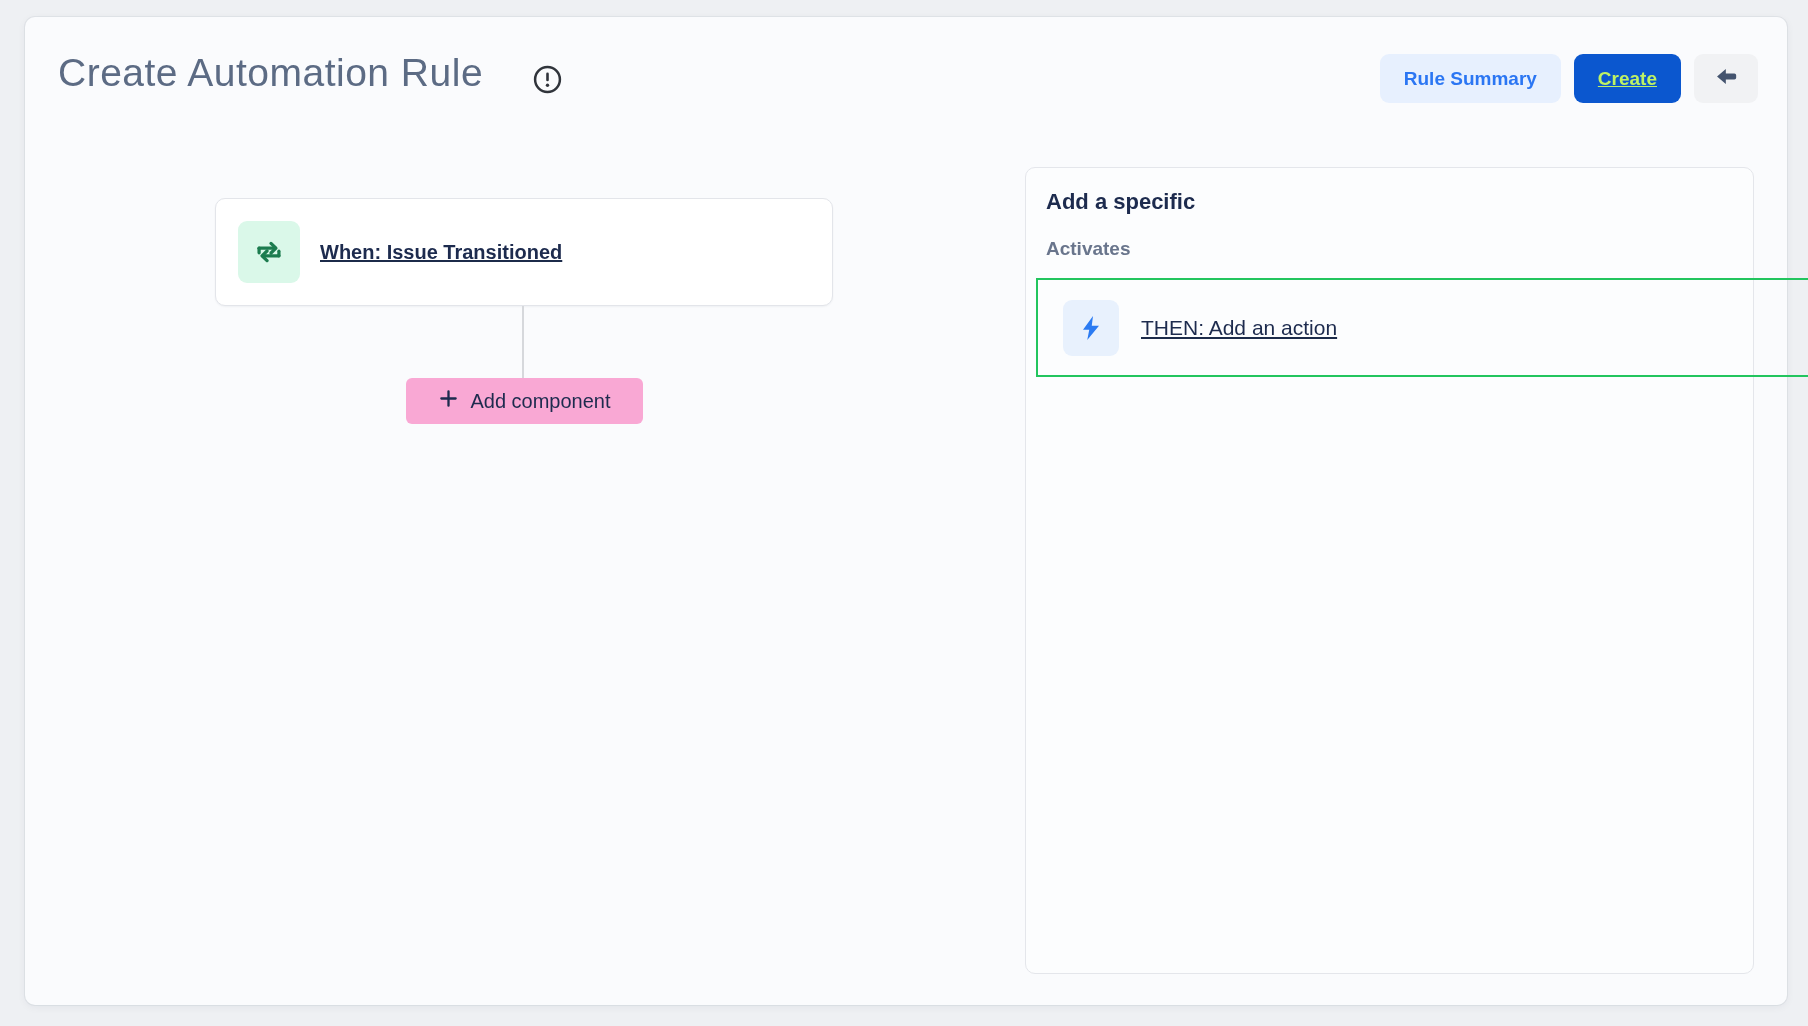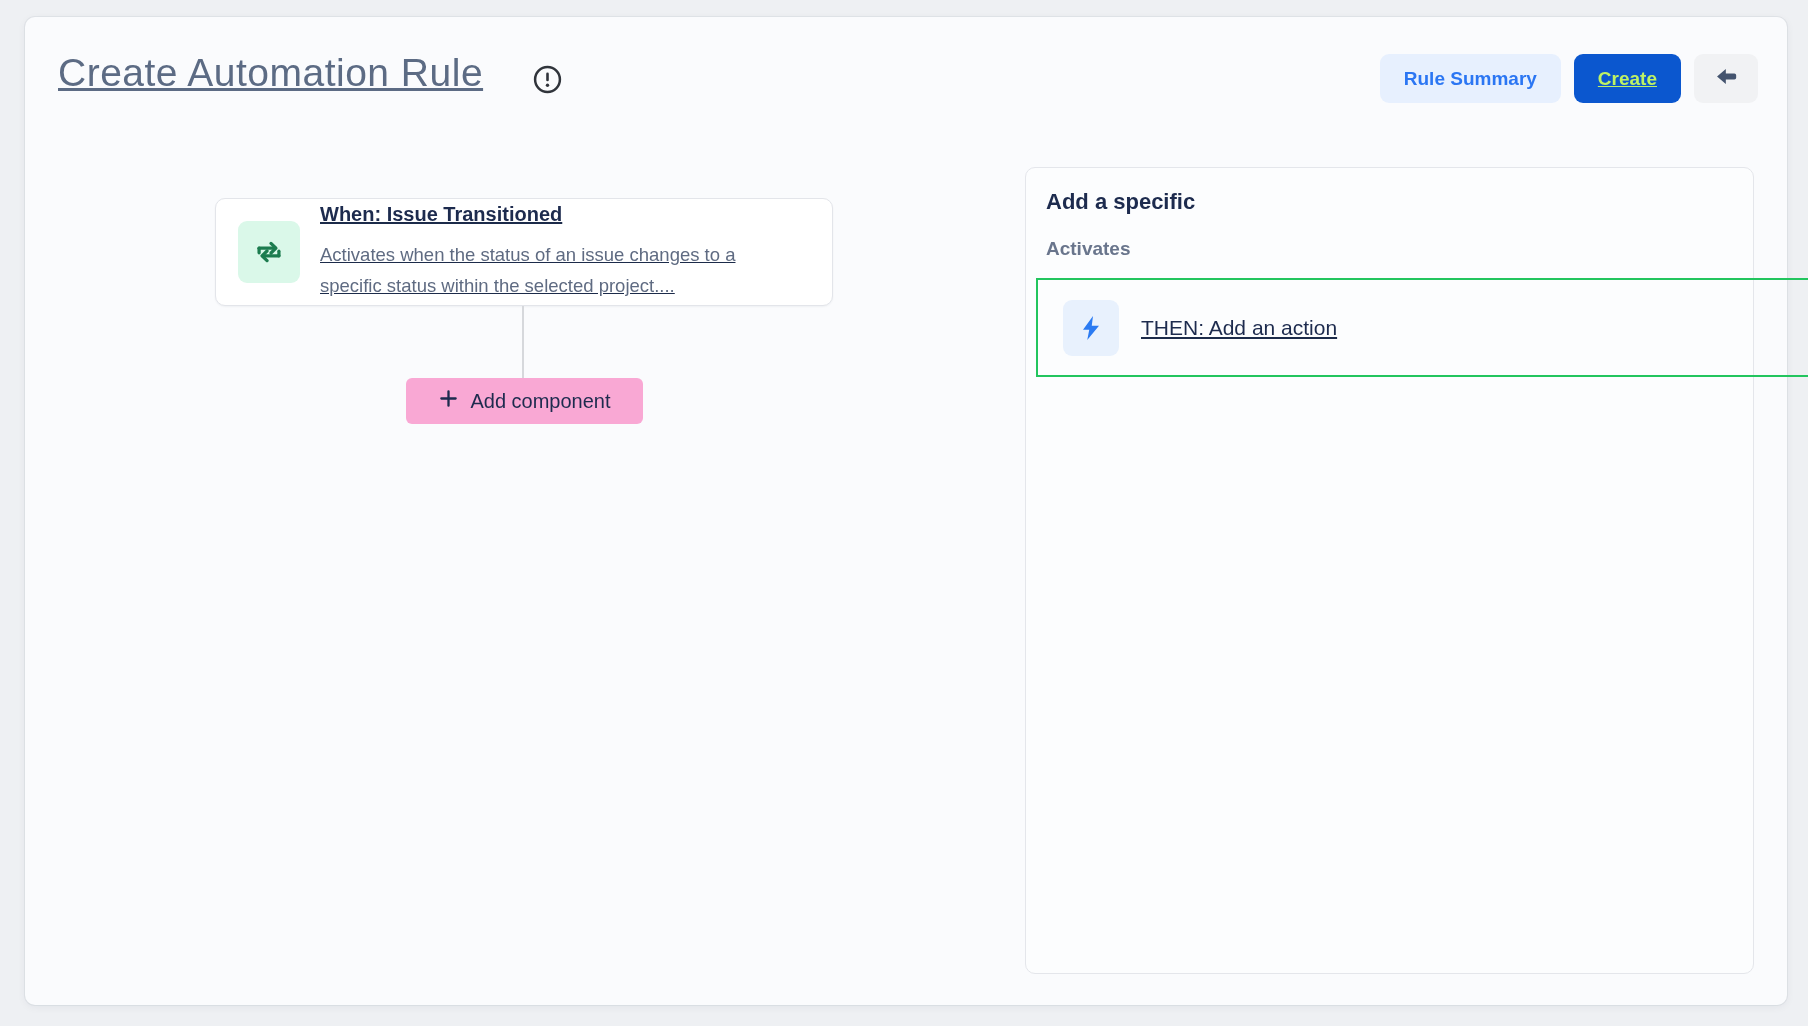--- a/index.html
+++ b/index.html
@@ -13,21 +13,21 @@
   }
   .page {
     position:absolute; left:25px; top:17px; width:1762px; height:988px;
     background:#fafbfd; border-radius:10px;
     box-shadow:0 0 0 1px rgba(9,30,66,0.05), 0 2px 8px rgba(9,30,66,0.06);
   }
   
   .header { position:absolute; left:0; top:0; width:100%; height:120px; }
   .page-title {
     position:absolute; left:33px; top:34px;
-    font-size:39px; font-weight:300; letter-spacing:0.5px; color:#5c6b84;text-decoration:underline;
+    font-size:39px; font-weight:300; letter-spacing:0.5px; color:#5c6b84;
   }
   .title-info { position:absolute; left:507px; top:47px; width:31px; height:31px; cursor:pointer; }
   .header-actions {
     position:absolute; right:29px; top:37px; display:flex; gap:13px; align-items:center;
   }
   .btn {
     height:49px; border:none; border-radius:9px; font-family:inherit;
     font-size:19px; font-weight:600; cursor:pointer; display:flex;
     align-items:center; justify-content:center; padding:0 24px;
   }
@@ -114,21 +114,20 @@
         <path d="M5 9.3 H16.2"></path>
         <path d="M13.4 5.9 L16.9 9.3 L13.4 12.7"></path>
         <path d="M5 9.3 V12.6"></path>
         <path d="M19 14.7 H7.8"></path>
         <path d="M10.6 11.3 L7.1 14.7 L10.6 18.1"></path>
         <path d="M19 14.7 V11.4"></path>
       </svg>
     </span>
     <div class="card-texts">
       <div class="card-title">When: Issue Transitioned</div>
-      <div class="card-desc">Activates when the status of an issue changes to a specific status within the selected project....</div>
     </div>
   </div>
 
   <div class="connector"></div>
 
   <button class="add-component-btn">
     <span>
       <svg width="21" height="21" viewBox="0 0 20 20">
         <path d="M10 3.2 V16.8 M3.2 10 H16.8" stroke="#1d2b4e" stroke-width="2.2" stroke-linecap="round"></path>
       </svg>

